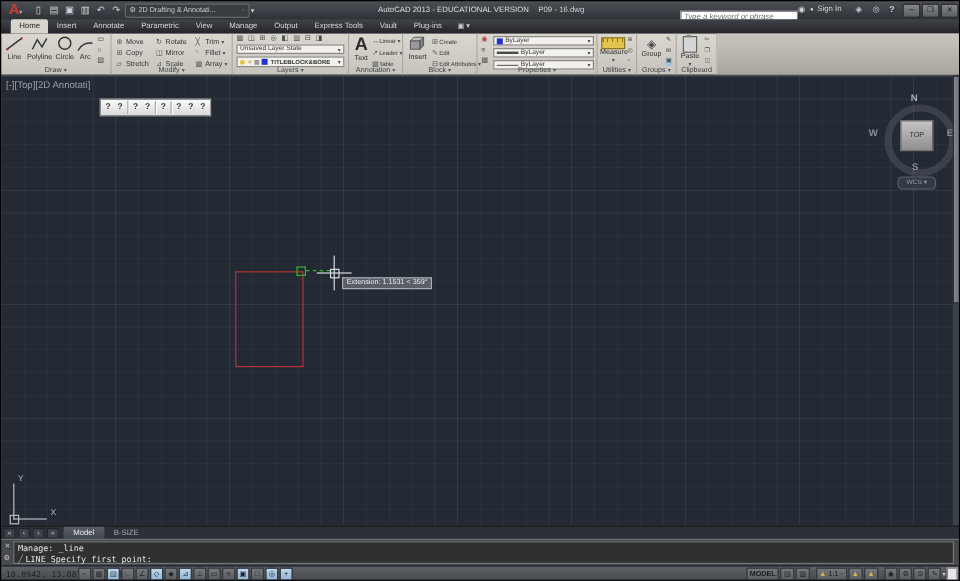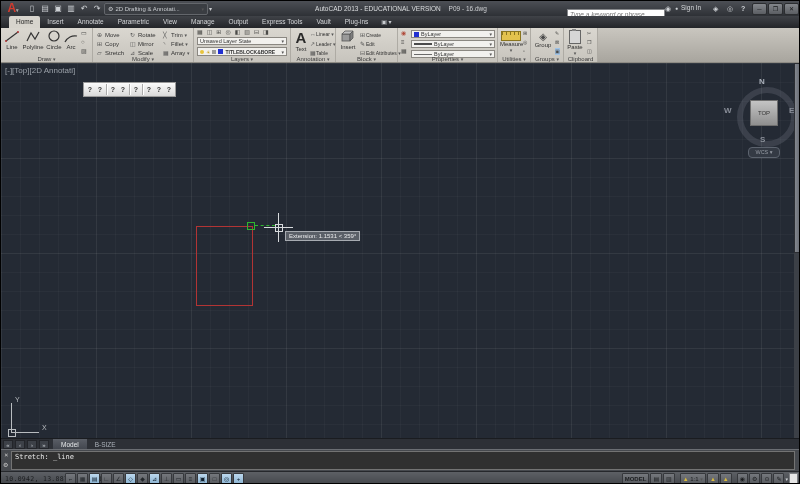--- a/index.html
+++ b/index.html
@@ -380,21 +380,22 @@
     <span class="nav">›</span>
     <span class="nav">»</span>
     <span class="ltab active">Model</span>
     <span class="ltab">B-SIZE</span>
   </div>
 
   <div class="ab cmd">
     <span class="cmdic" style="left:3px;top:2px;">✕</span>
     <span class="cmdic" style="left:2px;top:11px;font-size:6px;">⚙</span>
     <div class="console">
-      <div>Stretch: _line</div>
+      <div>Manage: _line</div>
+      <div><span class="lic">╱</span><span>LINE Specify first point:</span></div>
     </div>
   </div>
 
   <div class="ab status">
     <span class="coords">10.0942, 13.8871, 0.0000</span>
     <div class="toggles">
       <span class="tg">⌐</span>
       <span class="tg">▦</span>
       <span class="tg on">▤</span>
       <span class="tg">∟</span>

